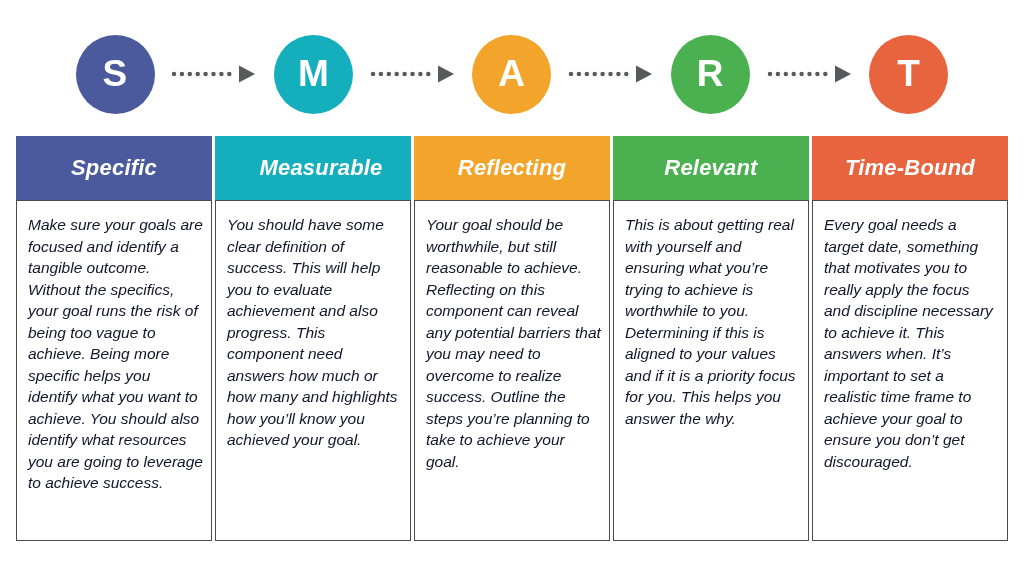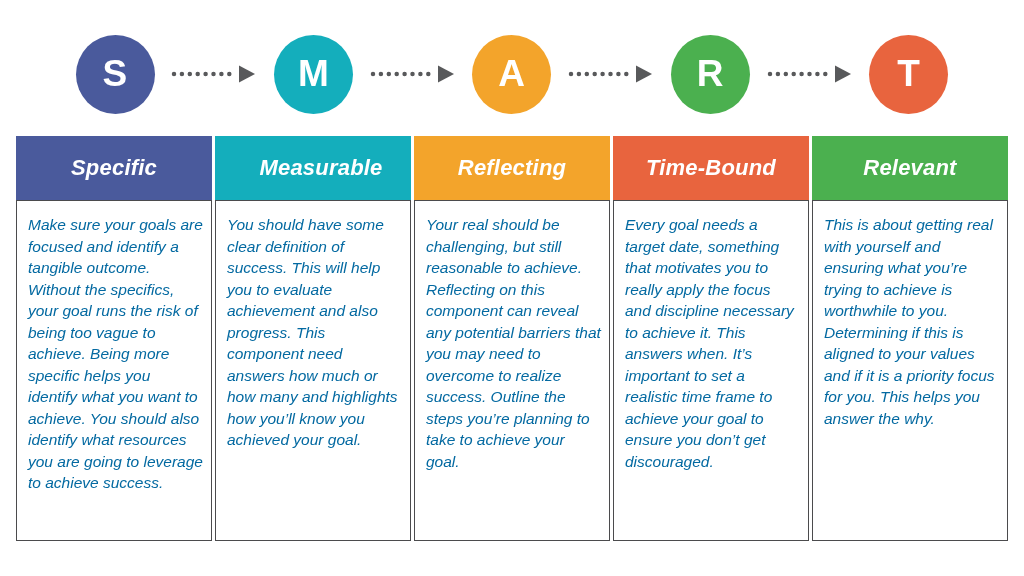--- a/index.html
+++ b/index.html
@@ -71,21 +71,21 @@
     font-size: 22px;
     font-weight: 700;
     letter-spacing: 0.2px;
   }
   .col-body {
     height: 341px;
     background: #ffffff;
     border: 1.5px solid #4b4b4d;
     border-top: 1px solid #4b4b4d;
     padding: 13px 8px 0 11px;
-    color: #0369a1;
+    color: #0f172a;
     font-size: 15.5px;
     line-height: 21.5px;
   }
 </style>
 </head>
 <body>
 
 <div class="canvas">
   <div class="inner">
 
@@ -136,26 +136,26 @@
       <div class="col">
         <div class="col-header" style="background-color: rgb(74, 90, 156);">Specific</div>
         <div class="col-body">Make sure your goals are focused and identify a tangible outcome. Without the specifics, your goal runs the risk of being too vague to achieve. Being more specific helps you identify what you want to achieve. You should also identify what resources you are going to leverage to achieve success.</div>
       </div>
       <div class="col">
         <div class="col-header" style="background-color: rgb(20, 174, 188); padding-left: 16px;">Measurable</div>
         <div class="col-body">You should have some clear definition of success. This will help you to evaluate achievement and also progress. This component need answers how much or how many and highlights how you’ll know you achieved your goal.</div>
       </div>
       <div class="col">
         <div class="col-header" style="background-color: rgb(243, 164, 43);">Reflecting</div>
-        <div class="col-body">Your real should be challenging, but still reasonable to achieve. Reflecting on this component can reveal any potential barriers that you may need to overcome to realize success. Outline the steps you’re planning to take to achieve your goal.</div>
+        <div class="col-body">Your goal should be worthwhile, but still reasonable to achieve. Reflecting on this component can reveal any potential barriers that you may need to overcome to realize success. Outline the steps you’re planning to take to achieve your goal.</div>
+      </div>
+      <div class="col">
+        <div class="col-header" style="background-color: rgb(75, 176, 79);">Relevant</div>
+        <div class="col-body">This is about getting real with yourself and ensuring what you’re trying to achieve is worthwhile to you. Determining if this is aligned to your values and if it is a priority focus for you. This helps you answer the why.</div>
       </div>
       <div class="col">
         <div class="col-header" style="background-color: rgb(232, 100, 62);">Time-Bound</div>
         <div class="col-body">Every goal needs a target date, something that motivates you to really apply the focus and discipline necessary to achieve it. This answers when. It’s important to set a realistic time frame to achieve your goal to ensure you don’t get discouraged.</div>
-      </div>
-      <div class="col">
-        <div class="col-header" style="background-color: rgb(75, 176, 79);">Relevant</div>
-        <div class="col-body">This is about getting real with yourself and ensuring what you’re trying to achieve is worthwhile to you. Determining if this is aligned to your values and if it is a priority focus for you. This helps you answer the why.</div>
       </div>
     </div>
 
   </div>
 </div>
 
 </body></html>

